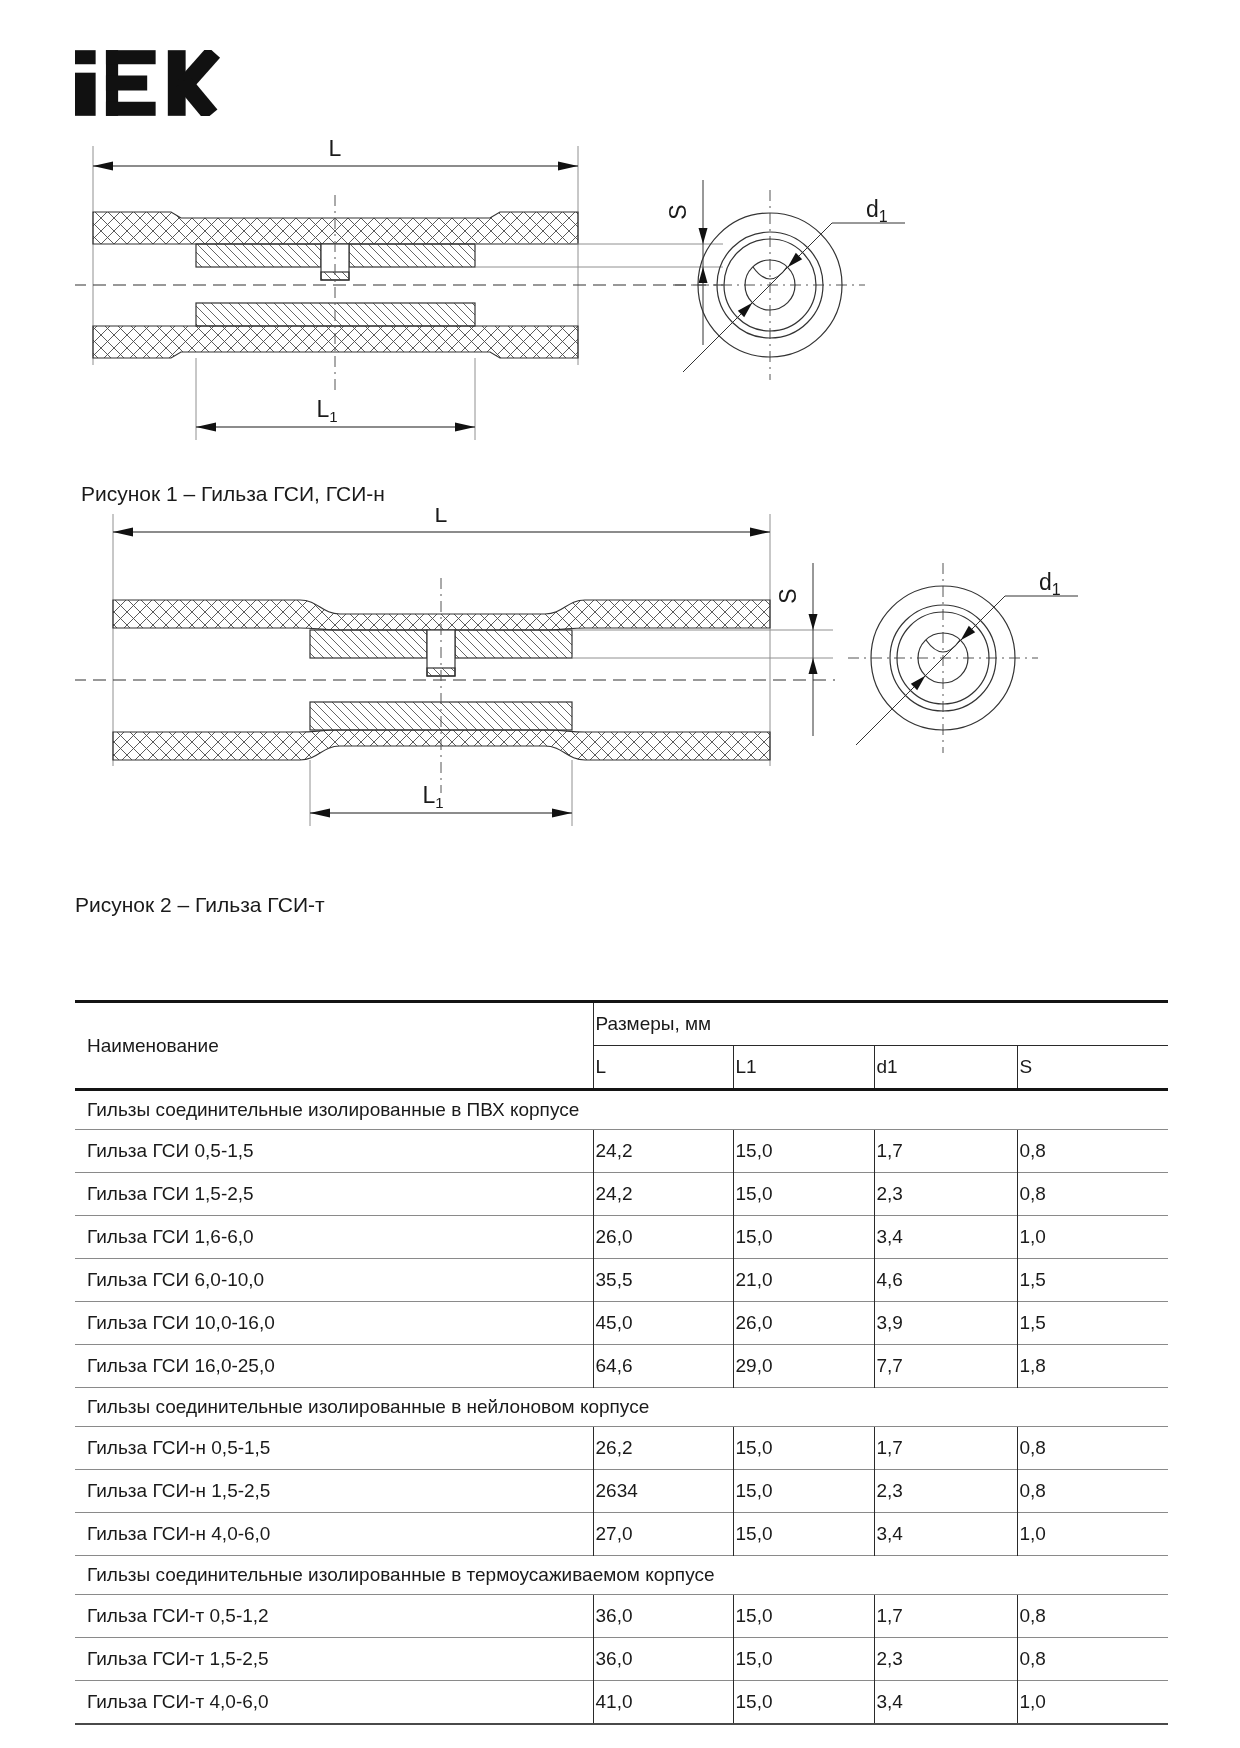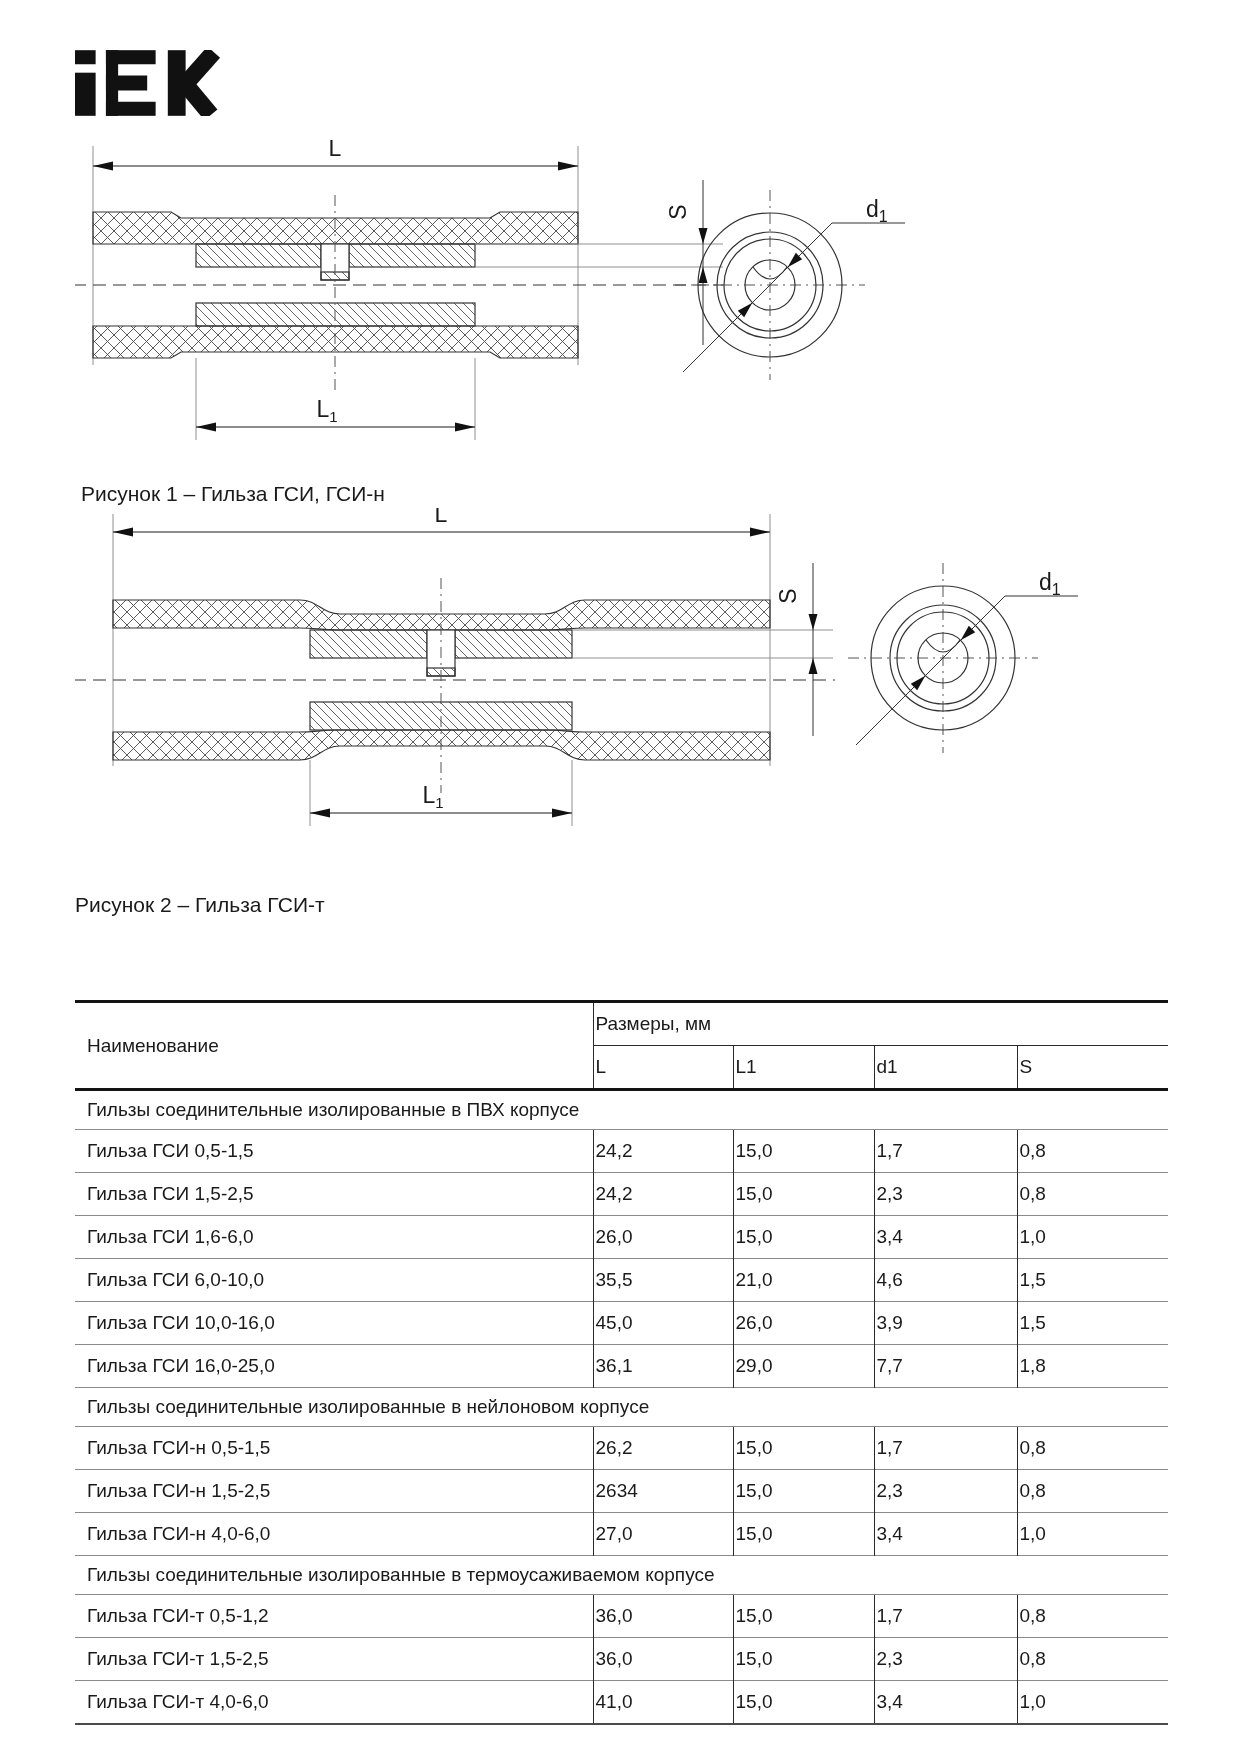--- a/index.html
+++ b/index.html
@@ -222,21 +222,21 @@
   </tr>
   <tr class="drow">
     <td>Гильза ГСИ 10,0-16,0</td>
     <td class="vcell">45,0</td>
     <td class="vcell">26,0</td>
     <td class="vcell">3,9</td>
     <td class="vcell">1,5</td>
   </tr>
   <tr class="drow">
     <td>Гильза ГСИ 16,0-25,0</td>
-    <td class="vcell">36,1</td>
+    <td class="vcell">64,6</td>
     <td class="vcell">29,0</td>
     <td class="vcell">7,7</td>
     <td class="vcell">1,8</td>
   </tr>
 
   <tr class="srow">
     <td colspan="5">Гильзы соединительные изолированные в нейлоновом корпусе</td>
   </tr>
   <tr class="drow">
     <td>Гильза ГСИ-н 0,5-1,5</td>

